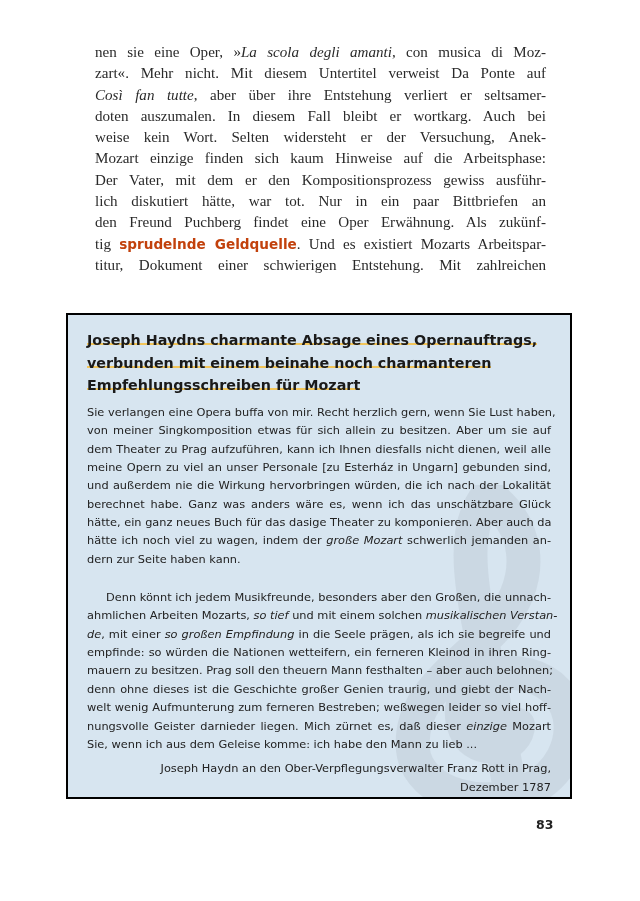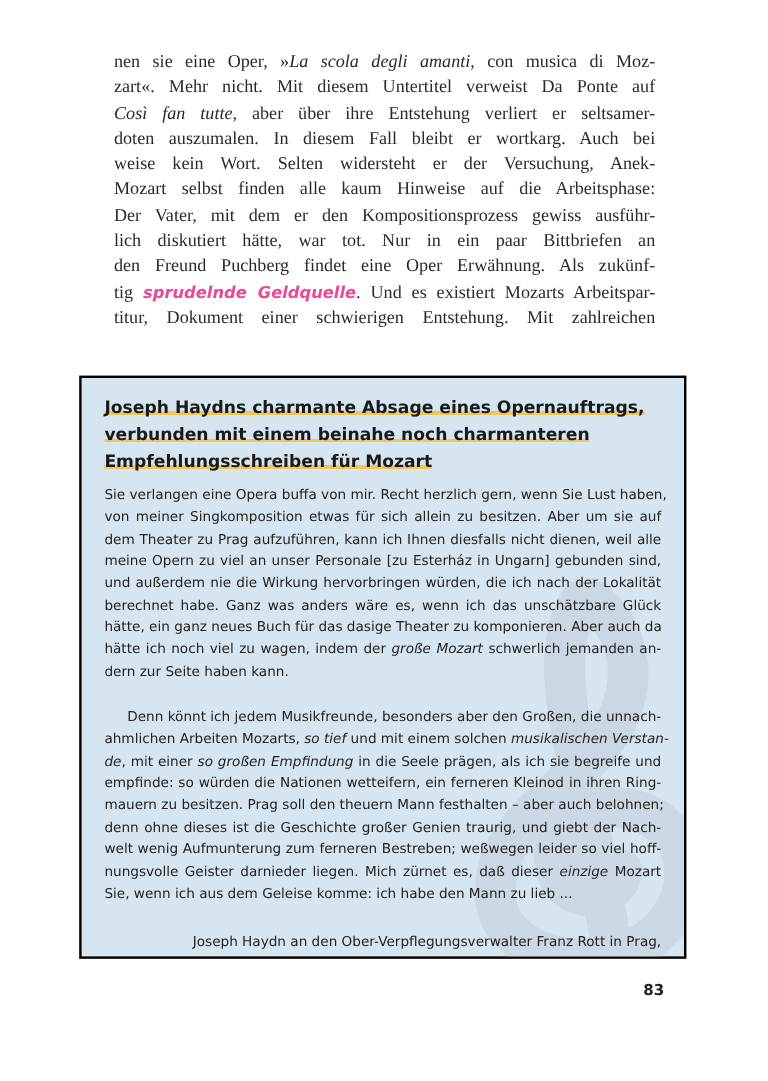--- a/index.html
+++ b/index.html
@@ -39,41 +39,41 @@
   }
   .letter {
     position: absolute; left: 19px; top: 88px; width: 464px;
     font-family: "DejaVu Sans", "Liberation Sans", sans-serif;
     font-size: 11.35px; line-height: 18.35px; color: #222;
   }
   .letter .line { display: block; text-align: justify; text-align-last: justify; white-space: nowrap; }
   .letter .line.end { text-align-last: left; }
   .letter .indent { padding-left: 19px; margin-top: 20px; }
   .sig { display: block; text-align: right; white-space: nowrap; }
-  .sig.first { margin-top: 22px; }
+  .sig.first { margin-top: 6px; }
   .page-num {
     position: absolute; left: 536px; top: 817px;
     font-family: "DejaVu Sans", "Liberation Sans", sans-serif;
     font-weight: bold; font-size: 12.5px; color: #222;
   }
 </style>
 </head>
 <body>
 
 <div class="body-text" id="body-text">
     <span class="line"><span>nen sie eine Oper, »</span><em>La scola degli amanti</em><span>, con musica di Moz-</span></span>
     <span class="line"><span>zart«. Mehr nicht. Mit diesem Untertitel verweist Da Ponte auf</span></span>
     <span class="line"><em>Così fan tutte</em><span>, aber über ihre Entstehung verliert er seltsamer-</span></span>
     <span class="line"><span>doten auszumalen. In diesem Fall bleibt er wortkarg. Auch bei</span></span>
     <span class="line"><span>weise kein Wort. Selten widersteht er der Versuchung, Anek-</span></span>
-    <span class="line"><span>Mozart selbst finden alle kaum Hinweise auf die Arbeitsphase:</span></span>
+    <span class="line"><span>Mozart einzige finden sich kaum Hinweise auf die Arbeitsphase:</span></span>
     <span class="line"><span>Der Vater, mit dem er den Kompositionsprozess gewiss ausführ-</span></span>
     <span class="line"><span>lich diskutiert hätte, war tot. Nur in ein paar Bittbriefen an</span></span>
     <span class="line"><span>den Freund Puchberg findet eine Oper Erwähnung. Als zukünf-</span></span>
-    <span class="line"><span>tig </span><span class="hl" style="color: #ec4899; font-style: italic;">sprudelnde Geldquelle</span><span>. Und es existiert Mozarts Arbeitspar-</span></span>
+    <span class="line"><span>tig </span><span class="hl" style="color: #c2410c;">sprudelnde Geldquelle</span><span>. Und es existiert Mozarts Arbeitspar-</span></span>
     <span class="line"><span>titur, Dokument einer schwierigen Entstehung. Mit zahlreichen</span></span>
   </div>
 
 <div class="box">
   <svg class="clef" viewBox="0 0 230 330">
     <path d="M120 10 C 160 40, 170 90, 130 140 C 90 185, 40 210, 45 265 C 50 310, 120 330, 170 300 C 215 270, 215 205, 160 190 C 110 178, 80 215, 100 250 C 115 270, 150 262, 150 240 M120 10 C 95 40, 100 90, 115 160 L 145 320" fill="none" stroke="#c3cfda" stroke-width="34" stroke-linecap="round"></path>
   </svg>
   <div class="box-title">
     <div><span class="tl">Joseph Haydns charmante Absage eines Opernauftrags,</span></div>
     <div><span class="tl">verbunden mit einem beinahe noch charmanteren</span></div>

